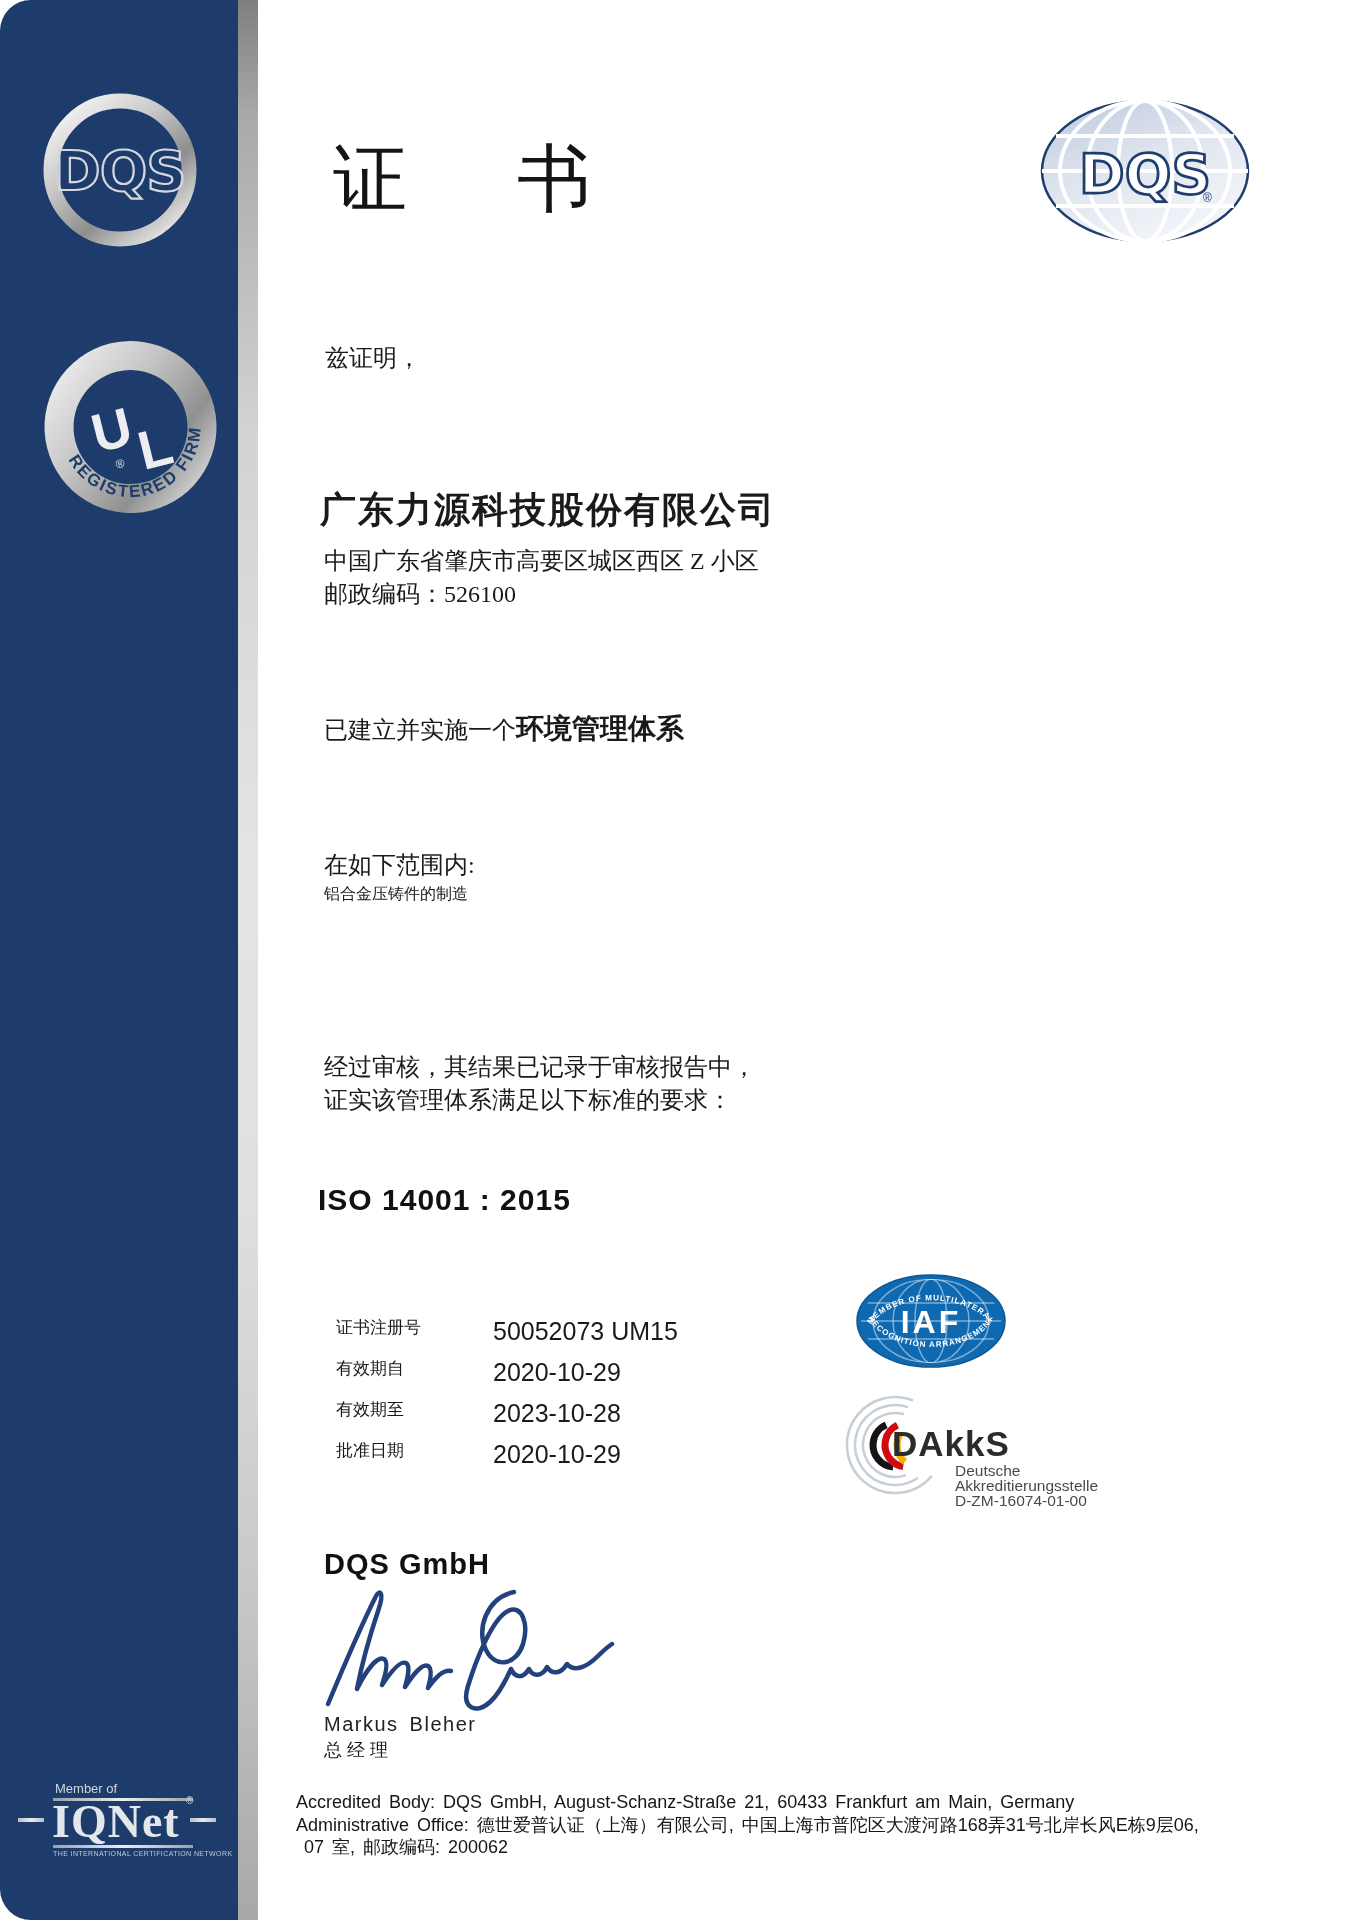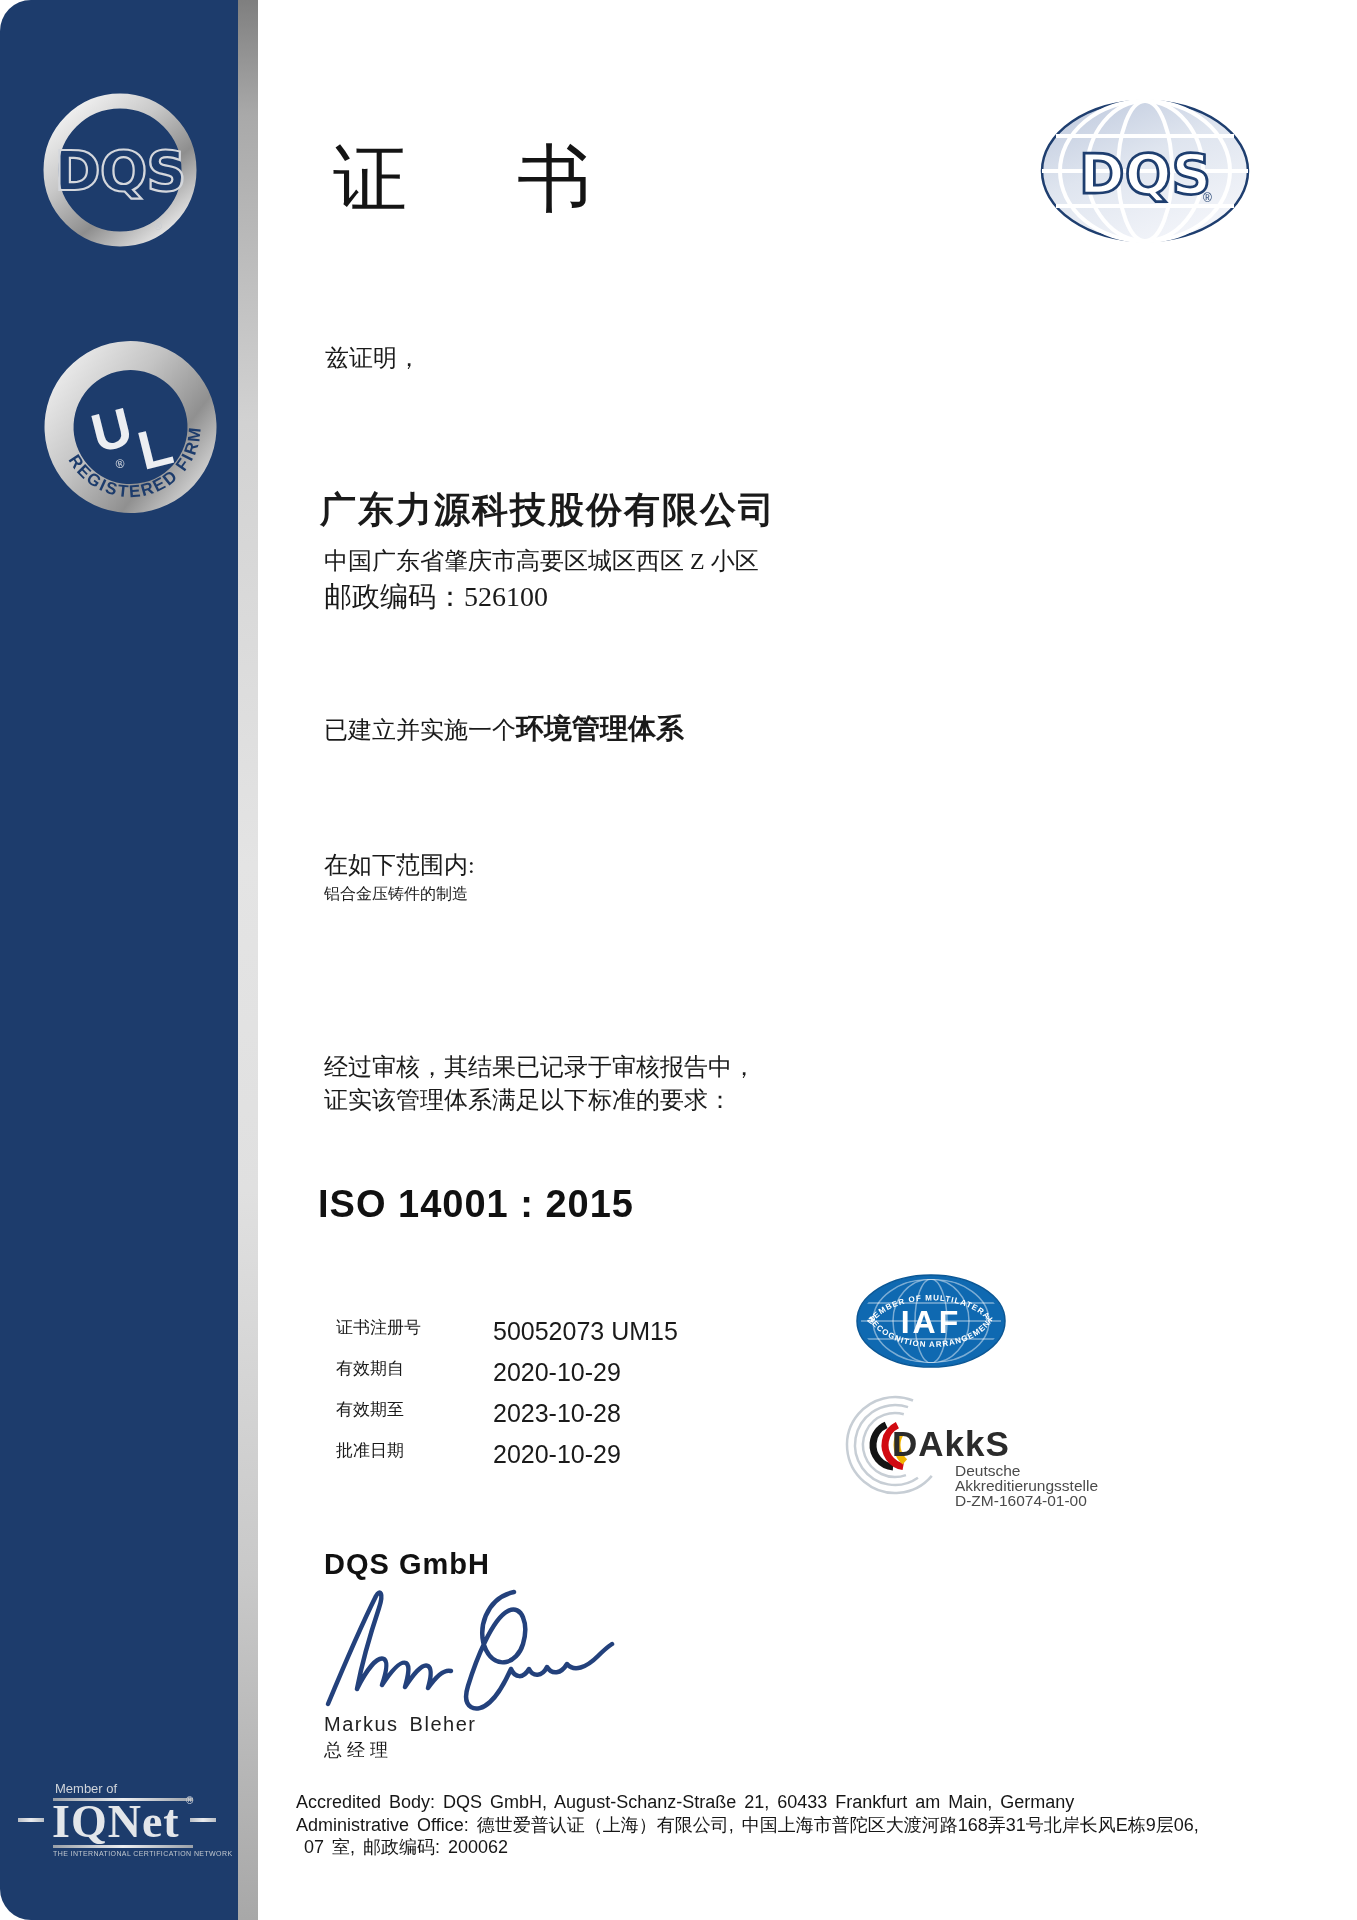--- a/index.html
+++ b/index.html
@@ -42,28 +42,28 @@
   .iqnet .tagline { position:absolute; left:35px; top:69px; width:142px; font-family:"Liberation Sans",sans-serif;
                  font-size:7px; letter-spacing:0.4px; color:#c2c8cf; white-space:nowrap; }
   
   .title { position:absolute; left:333px; top:130px; display:flex; gap:110px;
            font-size:74px; color:#141414; font-weight:400; }
   .globe-svg { position:absolute; left:1035px; top:96px; }
   
   .intro   { position:absolute; left:325px; top:342px; font-size:24px; }
   .company-name    { position:absolute; left:320px; top:486px; font-size:36px; font-weight:700; letter-spacing:2px; }
   .company-address { position:absolute; left:324px; top:545px; font-size:24px; }
-  .company-postal  { position:absolute; left:324px; top:578px; font-size:28px; }
+  .company-postal  { position:absolute; left:324px; top:578px; font-size:24px; }
   .system  { position:absolute; left:324px; top:710px; font-size:24px; }
   .system b { font-family:"Liberation Sans","DejaVu Sans",sans-serif; font-size:28px; font-weight:700;text-align:right; }
   .scope-label { position:absolute; left:324px; top:849px; font-size:24px; }
   .scope-text  { position:absolute; left:324px; top:884px; font-size:16px; }
   .audit { position:absolute; left:324px; top:1051px; font-size:24px; line-height:33px; }
   .standard { position:absolute; left:318px; top:1183px; font-family:"Liberation Sans","DejaVu Sans",sans-serif;
-              font-size:38px; font-weight:700; letter-spacing:1px; color:#111; }
+              font-size:30px; font-weight:700; letter-spacing:1px; color:#111; }
   
   .details { position:absolute; left:325px; top:1316px; }
   .details .row { position:relative; height:41px; width:420px; }
   .details .lbl { position:absolute; left:11px; top:0; font-size:17px; }
   .details .val { position:absolute; left:148px; top:1px; font-family:"Liberation Sans","DejaVu Sans",sans-serif; font-size:25px;margin-left:20px; }
   
   .iaf-svg   { position:absolute; left:855px; top:1274px; }
   .dakks-svg { position:absolute; left:842px; top:1392px; }
   
   .issuer { position:absolute; left:324px; top:1541px; font-family:"Liberation Sans","DejaVu Sans",sans-serif;

